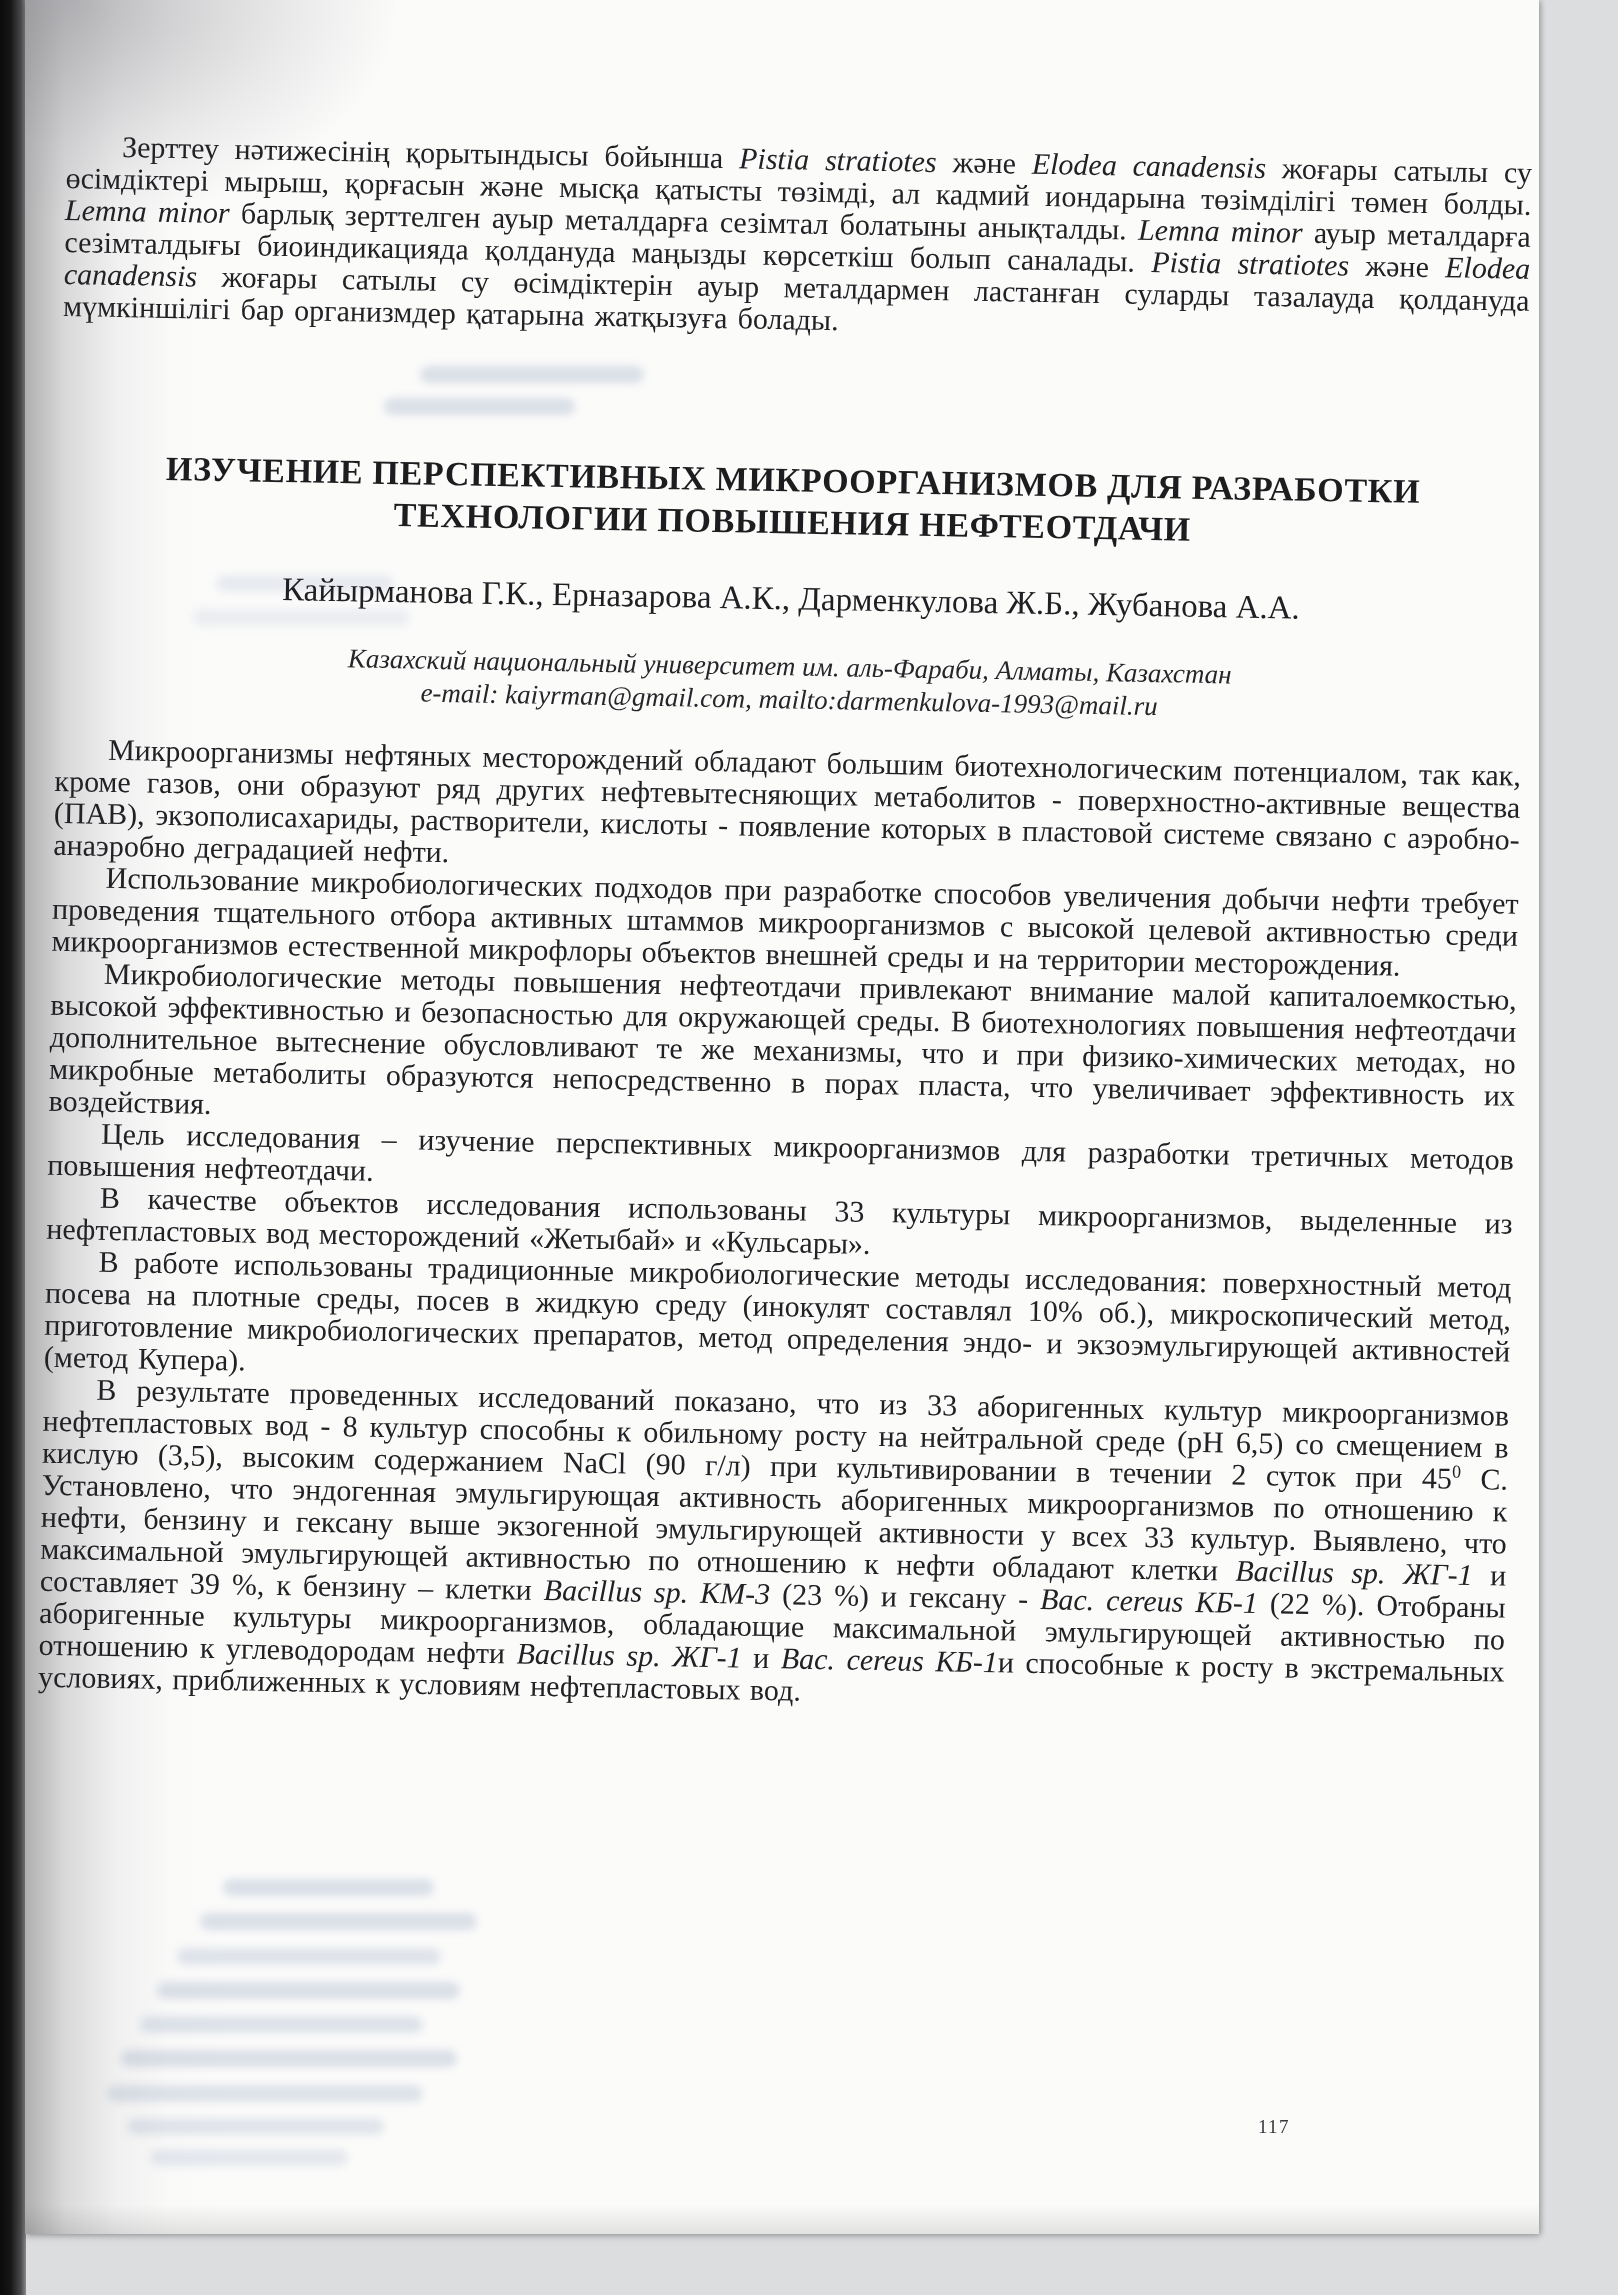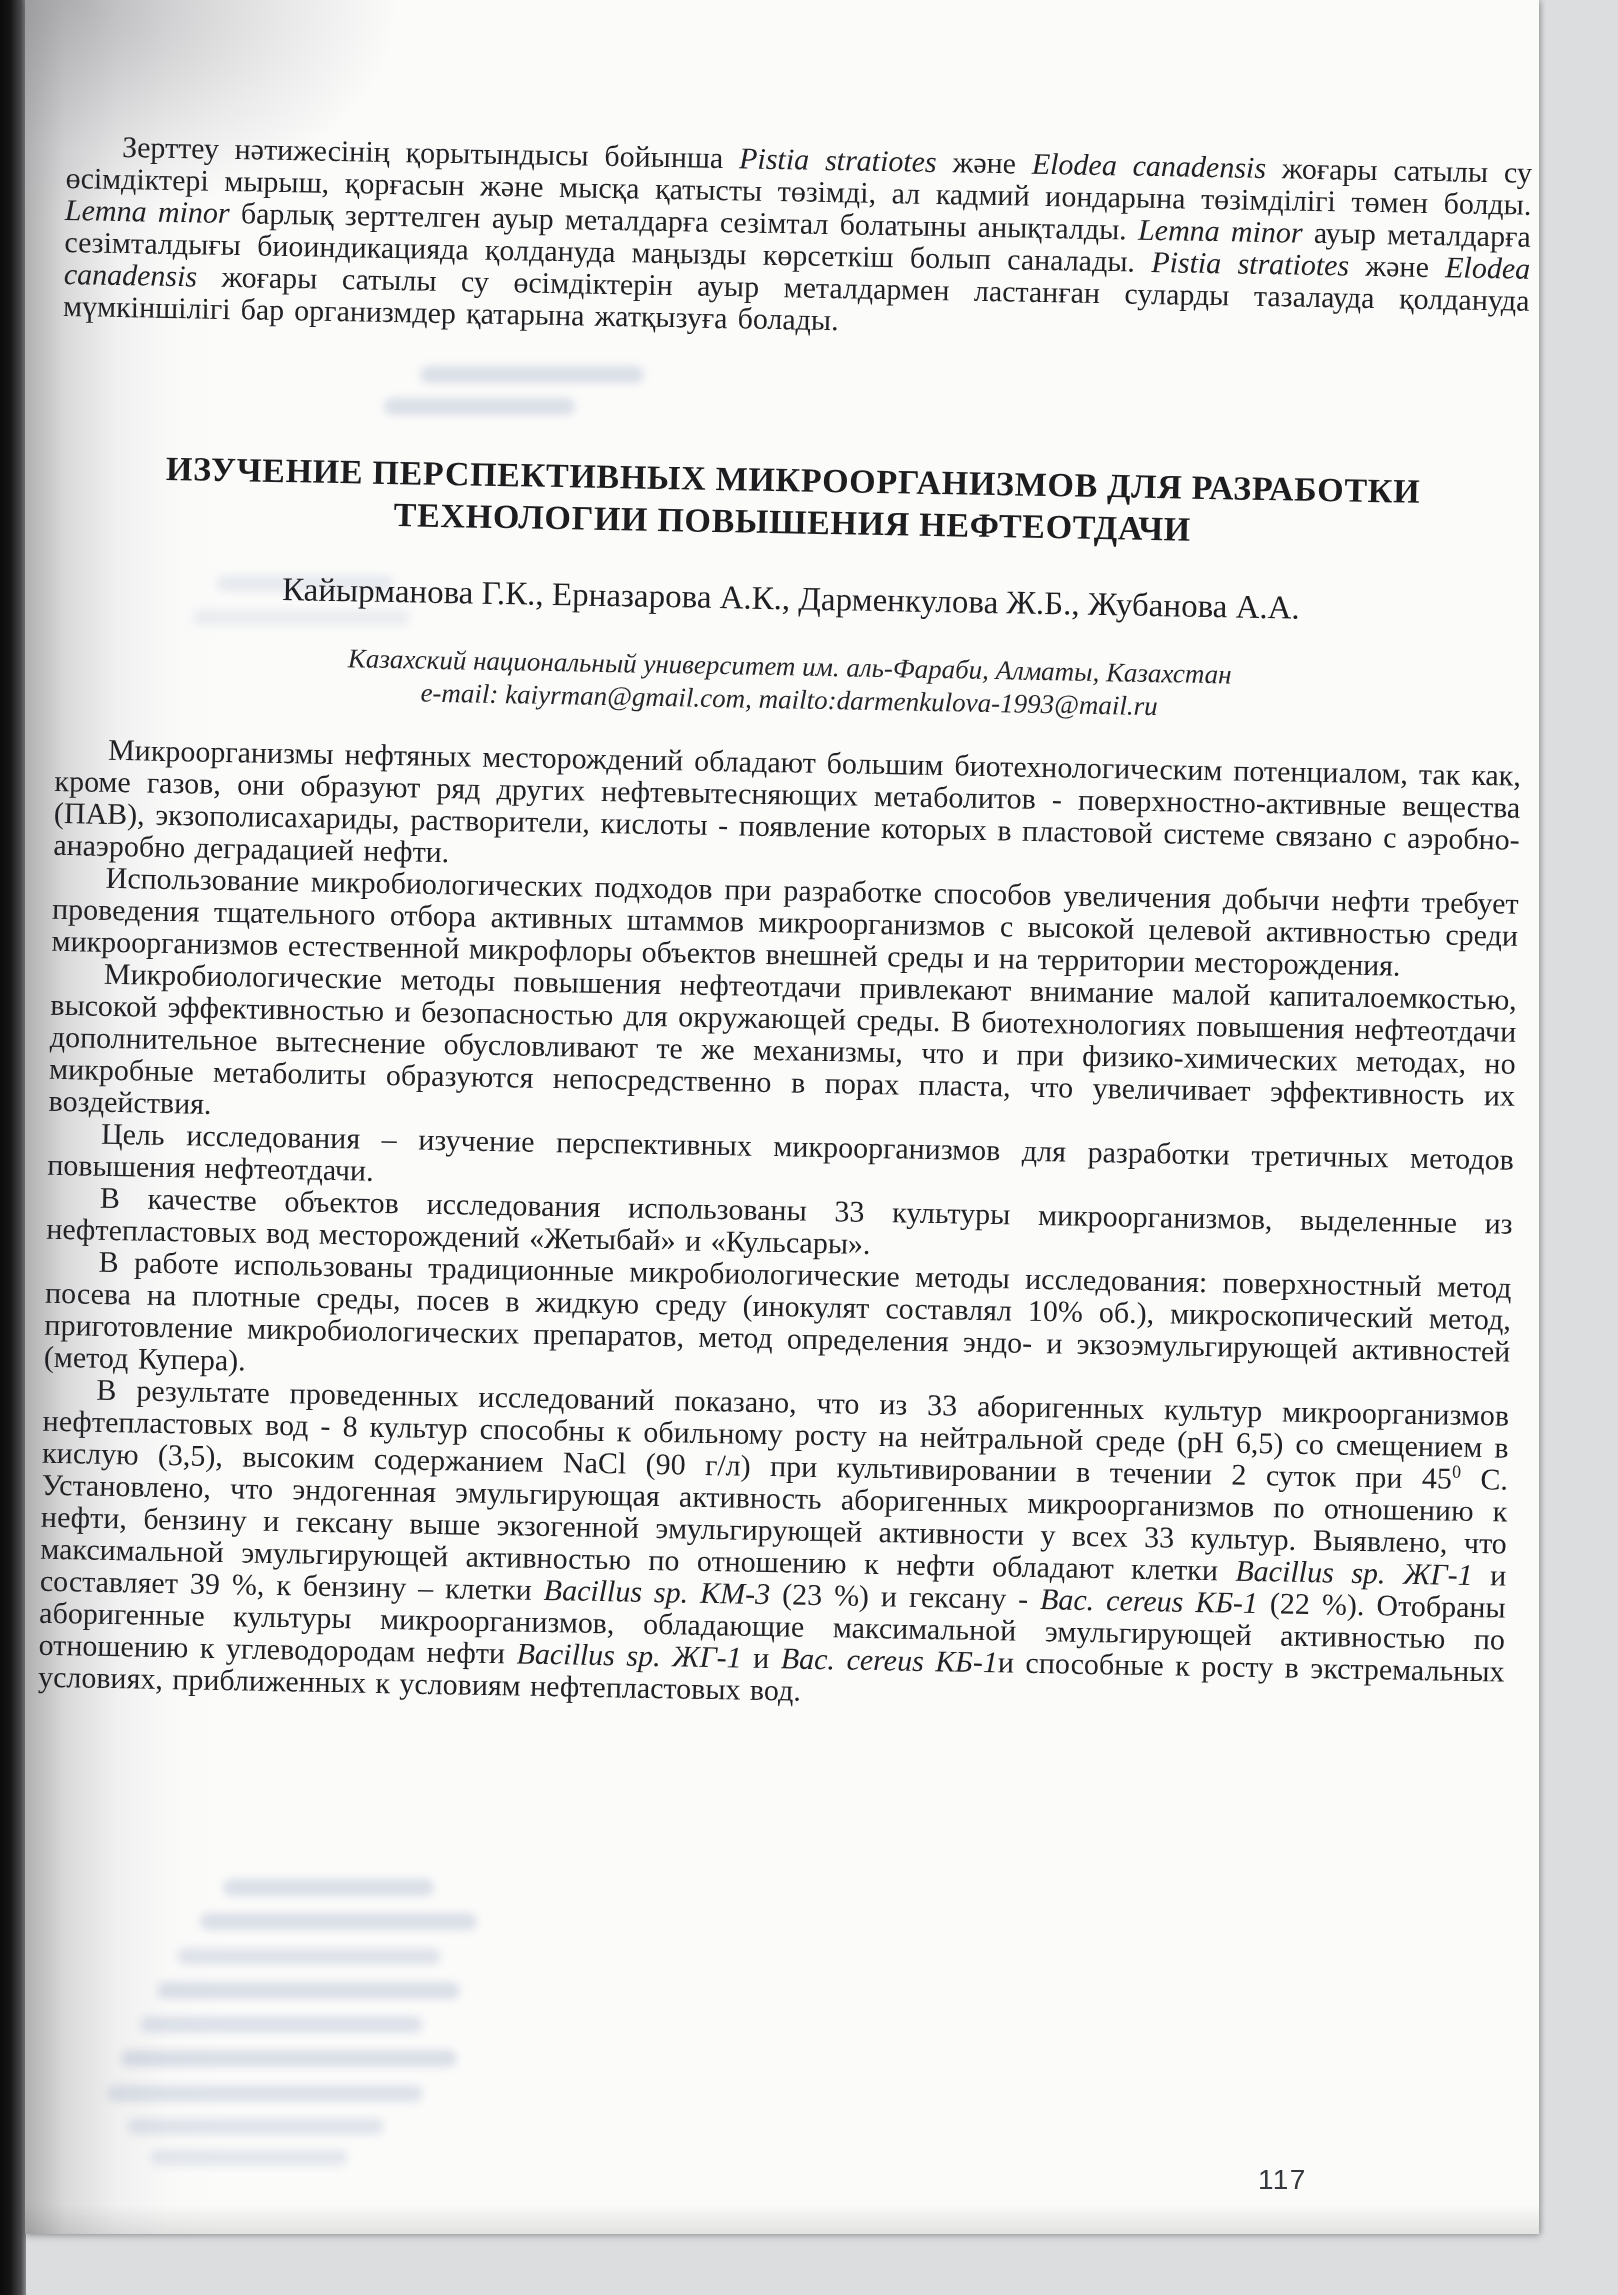--- a/index.html
+++ b/index.html
@@ -59,22 +59,22 @@
   }
   .email{
     text-align:center;font-style:italic;
     font-size:27px;line-height:33px;color:#26262a;
   }
   .body-text{ margin-top:30px; }
   .body-text p{ margin:0;text-indent:53px;word-spacing:2px; }
   .body-text sup{ font-size:60%;line-height:0; }
   .page-number{
     position:absolute;left:1233px;top:2116px;
-    font-family:Liberation Sans, sans-serif;
-    font-size:28px;color:#34373c;letter-spacing:1.3px;margin-top:48px;
+    font-family:Liberation Serif, serif;
+    font-size:19px;color:#34373c;letter-spacing:1.3px;
   }
   
   .ghost{
     position:absolute;height:17px;border-radius:8.6px;
     background:rgba(122,144,178,0.26);
     filter:blur(4px);
     pointer-events:none;
   }
 </style>
 </head>

